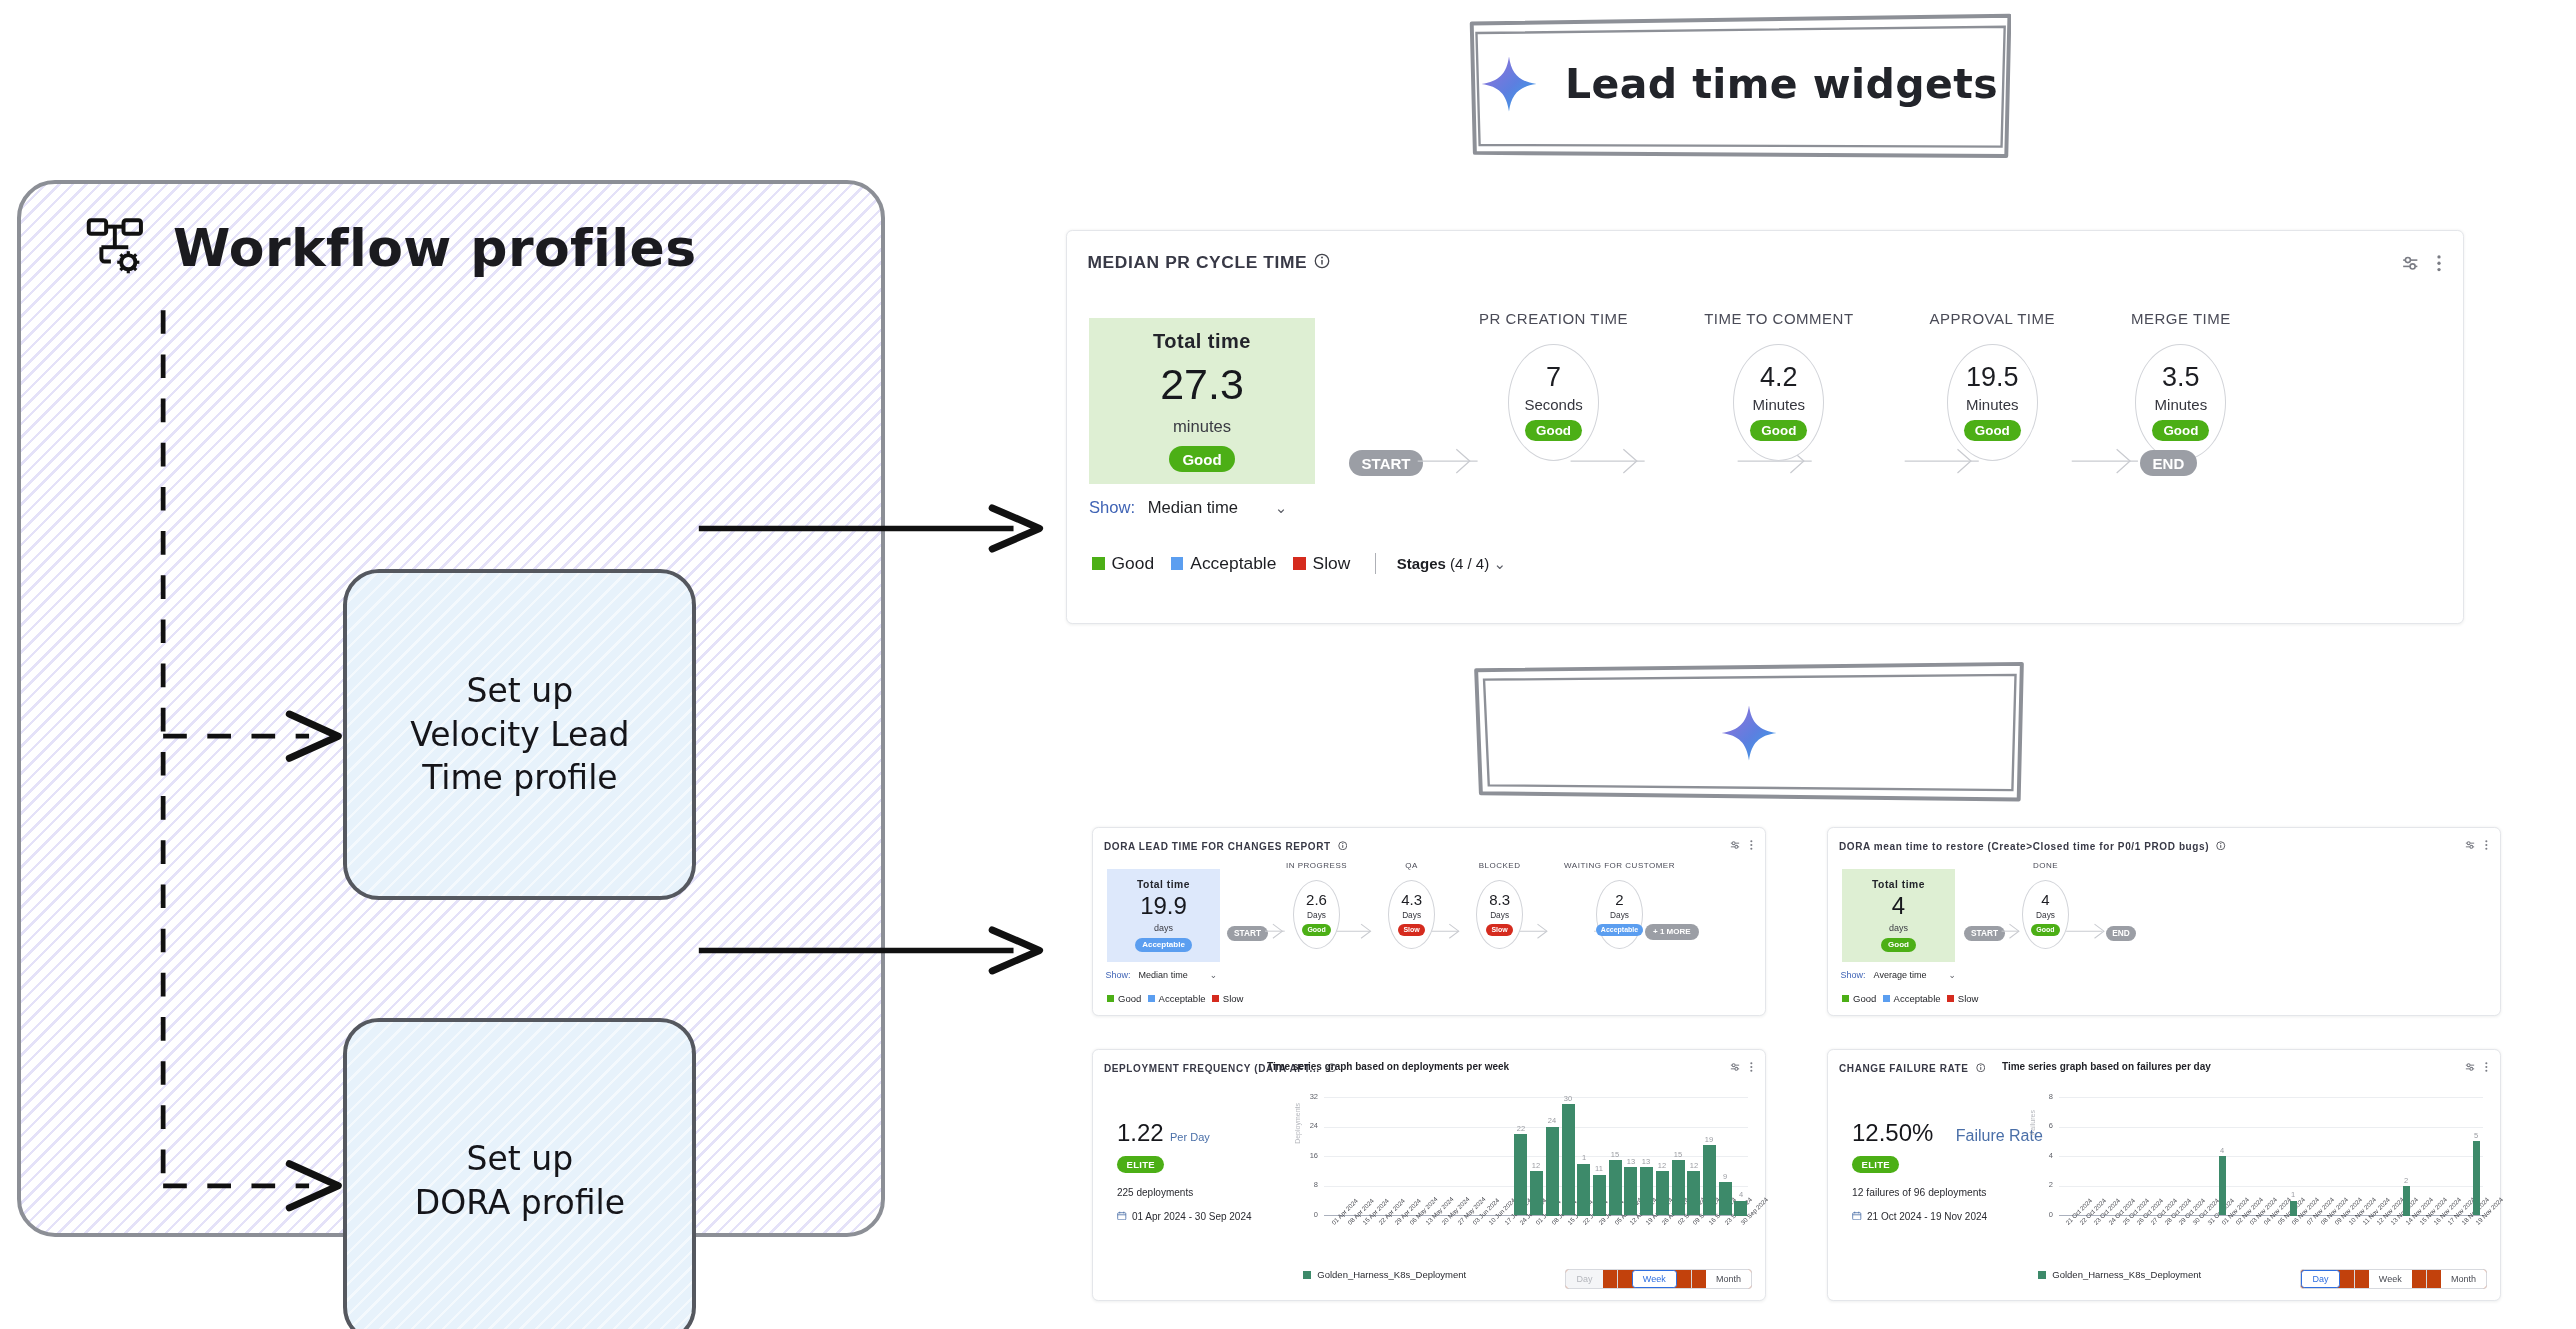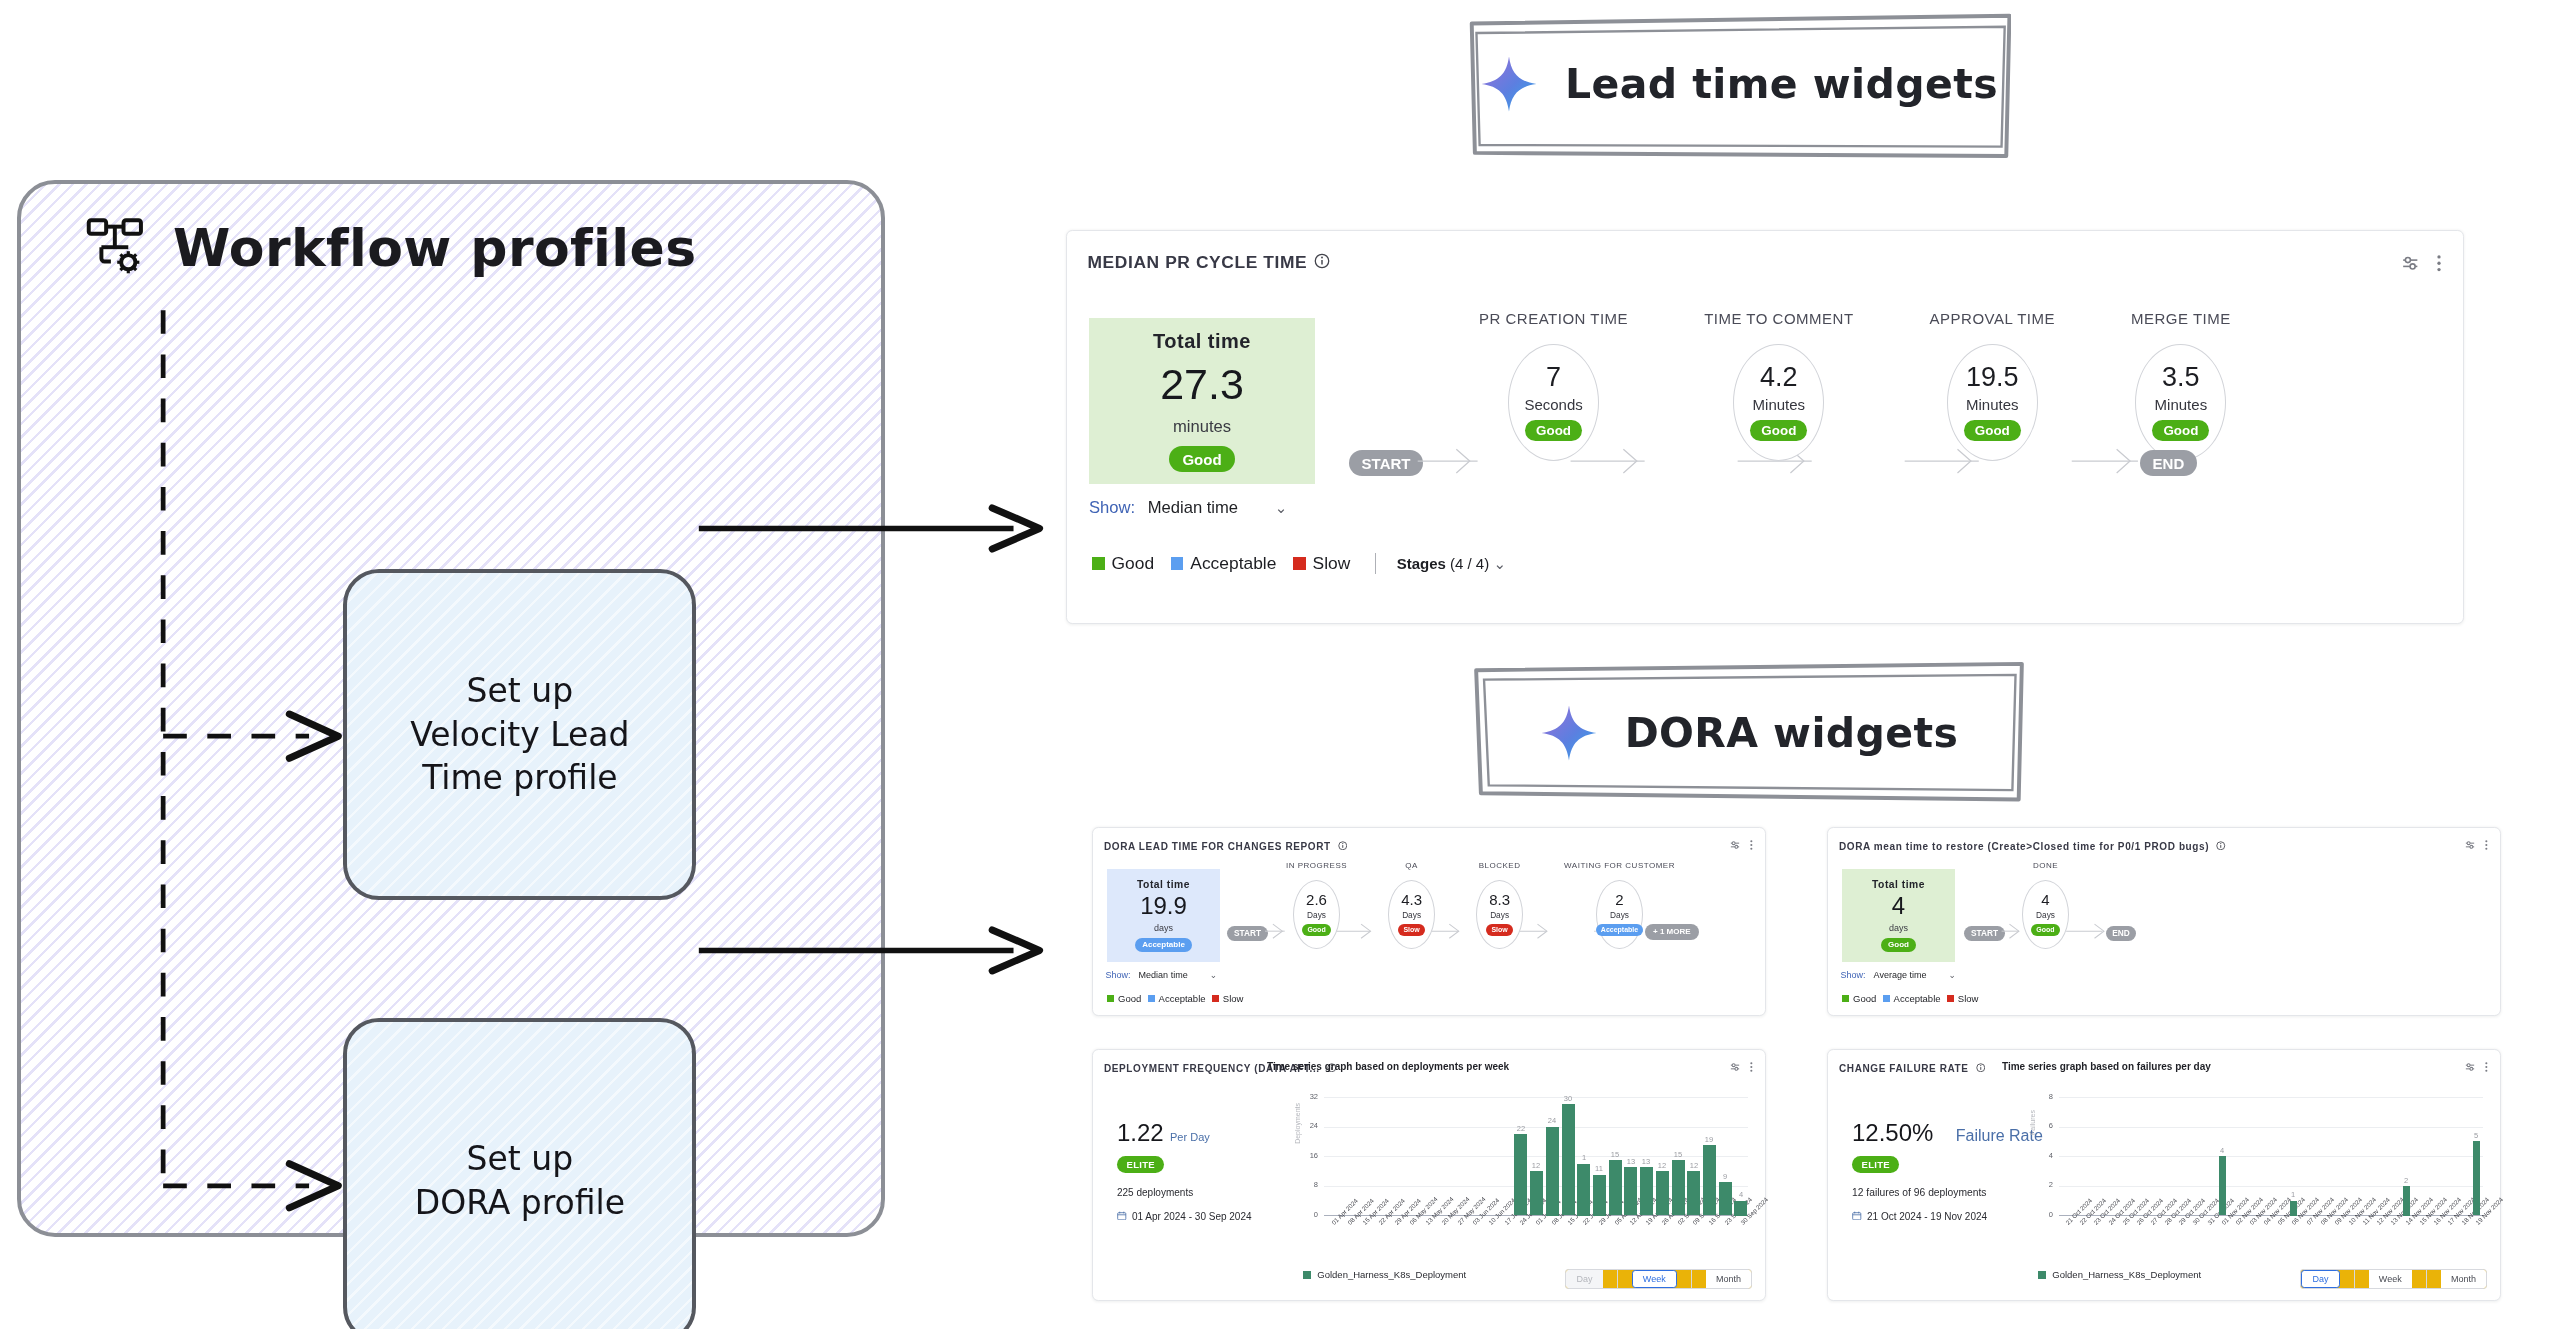--- a/index.html
+++ b/index.html
@@ -151,21 +151,21 @@
   .ytick { position: absolute; color: #5f6169; text-align: right; }
   .axisline { position: absolute; height: 0.8px; background: #aab0bd; left: 0; }
   .bar { position: absolute; background: #3d8a6a; }
   .barlabel { position: absolute; color: #9a9ca2; text-align: center; }
   .xtick {
     position: absolute; color: #44454c; white-space: nowrap;
     transform-origin: left top; transform: rotate(-45deg);
   }
   .series-legend { position: absolute; display: flex; align-items: center; gap: 6.3px; color: #2a2b31; }
   .series-sw { display: inline-block; background: #3d8a6a; }
-  .seg-group { position: absolute; display: flex; border: 0.8px solid #d7d9de; border-radius: 3.2px; overflow: hidden; background: #eab308; gap: 14px; }
+  .seg-group { position: absolute; display: flex; border: 0.8px solid #d7d9de; border-radius: 3.2px; overflow: hidden; background: #c2410c; gap: 14px; }
   .seg { display: flex; align-items: center; justify-content: center; color: #494b53; background: #fff; }
   .seg.disabled { color: #b5b7bd; background: #f4f5f7; }
   .seg.active { color: #2f6fe0; border: 0.8px solid #2f6fe0; border-radius: 3.2px; background:#fff; }
   .seg-div { width: 0.8px; background: #d7d9de; }
 </style>
 </head>
 <body>
 
 <div class="stage">
 
@@ -372,21 +372,20 @@
           <defs>
               <linearGradient id="sp2" x1="0" y1="0" x2="1" y2="1">
             <stop offset="0%" stop-color="#9b6fd8"></stop>
                 <stop offset="55%" stop-color="#5c7fe0"></stop>
                 <stop offset="100%" stop-color="#2fa8e8"></stop>
           </linearGradient>
             </defs>
           <path d="M37 2 C40 24 50 34 72 37 C50 40 40 50 37 72 C34 50 24 40 2 37 C24 34 34 24 37 2 Z" fill="url(#sp2)"></path>
         </svg>
       </span>
-      <span class="banner-text">DORA widgets</span>
     </div>
   </div>
 
   <div class="card" style="left:1092px; top:827px; width:674px; height:189px;">
     <div class="card-head" style="left:11px; top:11px;">
       <span class="card-title" style="font-size:10px;">DORA lead time for changes report</span>
       <span class="info-icon">
         <svg width="9.5" height="9.5" viewBox="0 0 20 20">
             <circle cx="10" cy="10" r="8.4" fill="none" stroke="#43444c" stroke-width="1.8"></circle>
             <line x1="10" y1="8.6" x2="10" y2="14.4" stroke="#43444c" stroke-width="2"></line>

